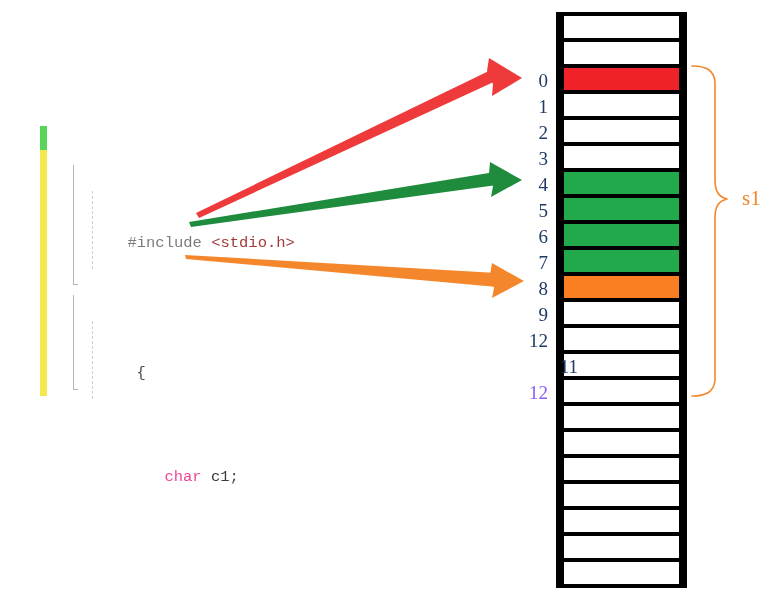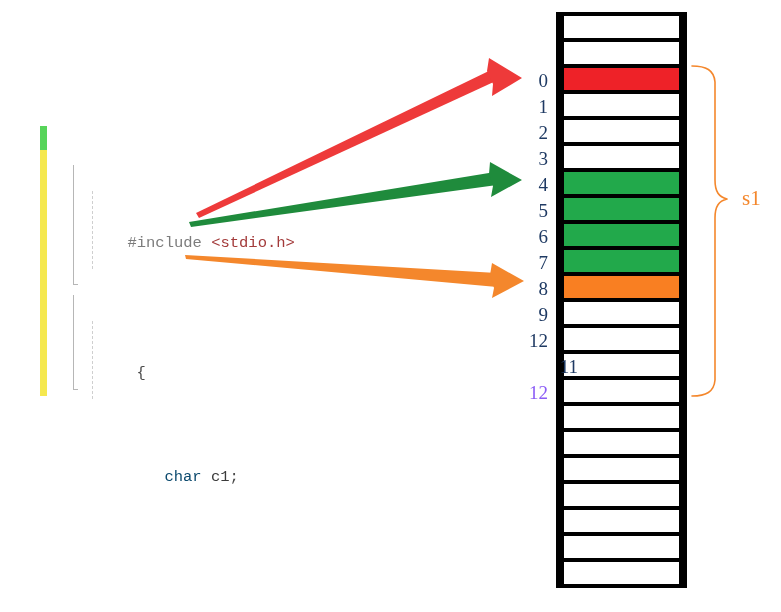--- a/index.html
+++ b/index.html
@@ -69,21 +69,21 @@
   .indentguide{
     position:absolute;
     left:37px;
     width:0;
     border-left:1px dashed #cfcfcf;
   }
 
   .t-pre{color:#7c7c7c;}
   .t-inc{color:#a33a3a;}
   .t-kw{color:#2b42d6;}
-  .t-type{color:#0c4a6e;}
+  .t-type{color:#ec4899;}
   .t-cls{color:#2aa0c8;}
   .t-id{color:#3b3b3b;}
   .t-punc{color:#4a4a4a;}
 
   
   #memory-grid{
     position:absolute;
     left:556px; top:12px;
     width:131px;
     border:4px solid #000000;

